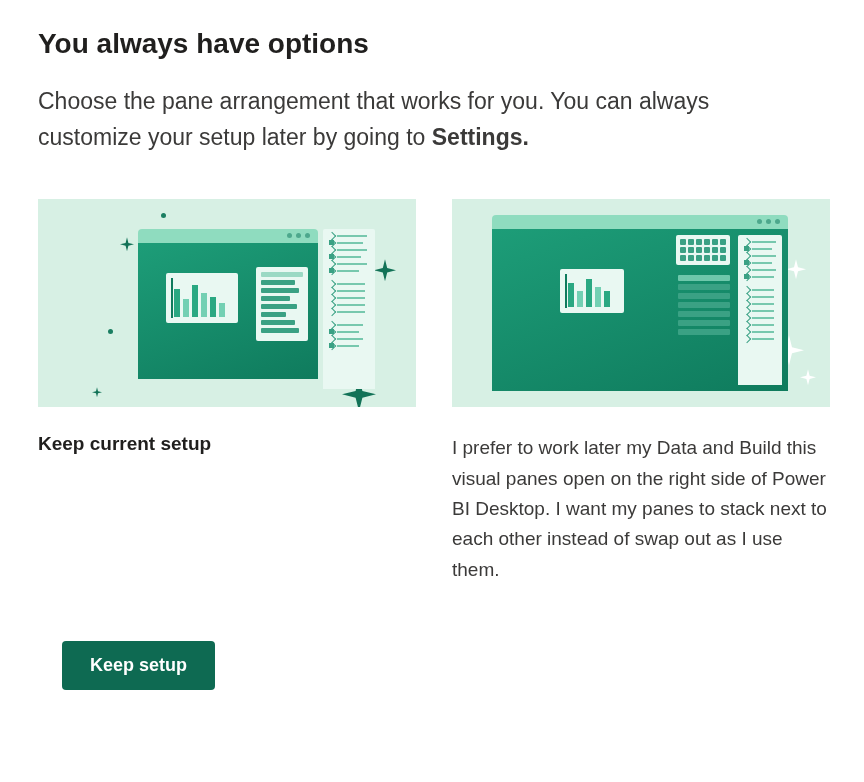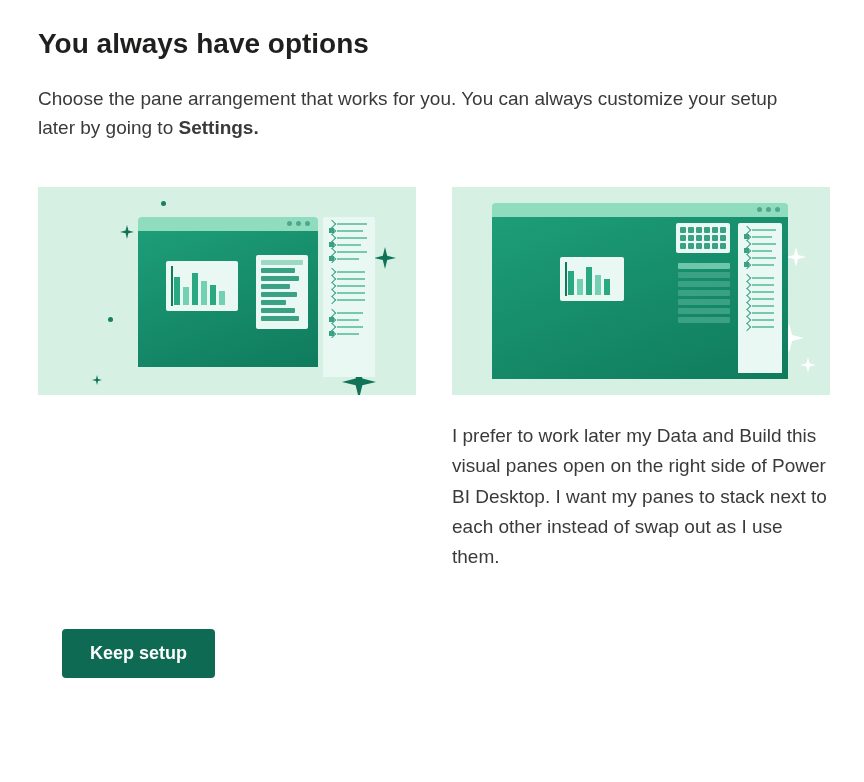--- a/index.html
+++ b/index.html
@@ -11,21 +11,21 @@
     background: #fff;
     padding: 28px 38px;
   }
   .title {
     font-size: 28px;
     font-weight: 700;
     color: #201f1e;
     margin-bottom: 24px;
   }
   .subtitle {
-    font-size: 19px;
+    font-size: 23px;
     line-height: 1.55;
     color: #3b3a39;
     max-width: 780px;
     margin-bottom: 44px;
   }
   .subtitle b { font-weight: 700; }
   .options {
     display: flex;
     gap: 36px;
   }
@@ -265,20 +265,21 @@
         <div class="line" style="width:28px; margin-left:8px;"></div>
         <div class="line" style="width:28px; margin-left:8px;"></div>
         <div style="height:6px;"></div>
         <div class="line" style="width:26px; margin-left:8px;"></div>
         <div class="line sq" style="width:22px; margin-left:8px;"></div>
         <div class="line" style="width:26px; margin-left:8px;"></div>
         <div class="line sq" style="width:22px; margin-left:8px;"></div>
       </div>
     </div>
 
+    <h2 class="opt-title">Keep current setup</h2>
   </div>
 
   <div class="option">
     <div class="illus">
       <div class="sparkle" style="color:#ffffff; left:334px; top:60px; width:20px; height:20px;"></div>
       <div class="sparkle" style="color:#ffffff; left:322px; top:136px; width:30px; height:30px;"></div>
       <div class="sparkle" style="color:#ffffff; left:348px; top:170px; width:16px; height:16px;"></div>
 
       <div class="win" style="left:40px; top:16px; width:296px; height:176px;">
         <div class="win-top">

